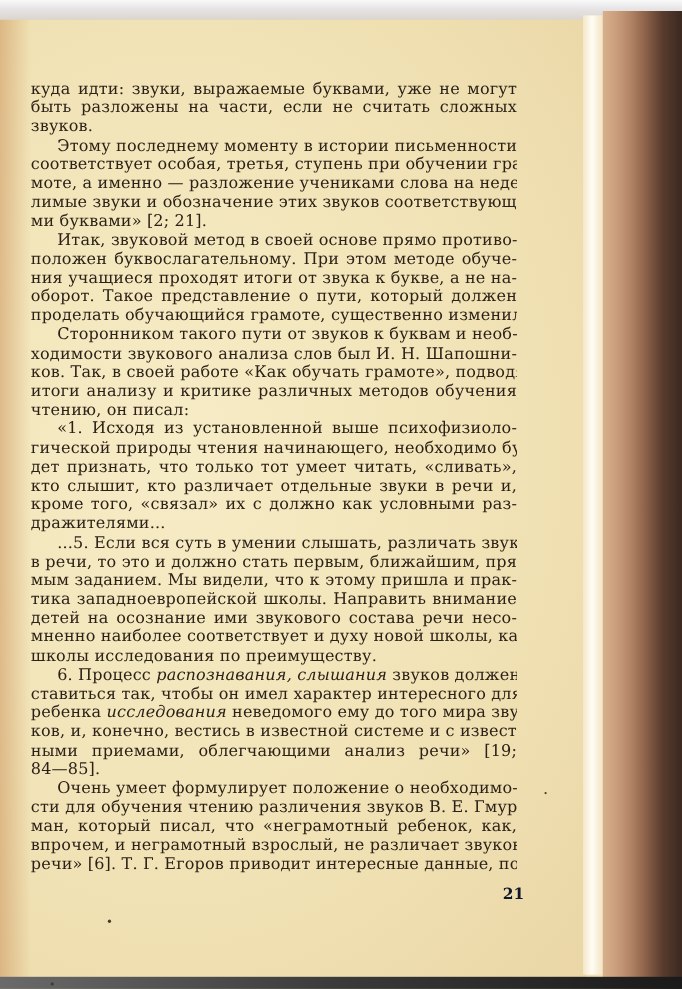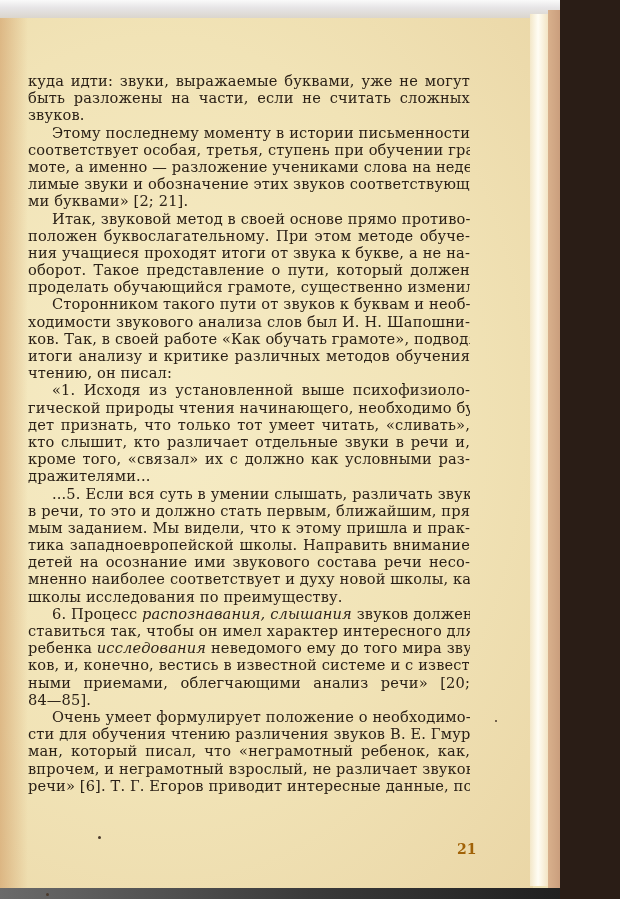--- a/index.html
+++ b/index.html
@@ -5,21 +5,21 @@
     html, body {
       margin: 0;
       padding: 0;
       width: 620px;
       height: 899px;
       overflow: hidden;
       background: #2a1d16;
     }
     .scan {
       position: relative;
-      width: 560px;
+      width: 620px;
       height: 899px;
       overflow: hidden;
       background: #efe1b4;
     }
     .top-band {
       position: absolute;
       left: 0; top: 0;
       width: 620px; height: 20px;
       background: linear-gradient(to bottom, #fafafa 0%, #e6e4e6 40%, #d8d2c8 100%);
     }
@@ -85,22 +85,21 @@
       font-style: italic;
       margin-top: 24px;
     }
     .page-number {
       position: absolute;
       left: 457px;
       top: 805px;
       font-family: "DejaVu Serif", serif;
       font-weight: bold;
       font-size: 14px;
-      color: #a16207;
-      margin-top: 36px;
+      color: #0f172a;
     }
     .speck {
       position: absolute;
       width: 3px; height: 3px;
       border-radius: 50%;
       background: #4a3a2c;
     }
   </style>
 </head>
 <body>
@@ -141,21 +140,21 @@
       <span class="line">в речи, то это и должно стать первым, ближайшим, пря-</span>
       <span class="line">мым заданием. Мы видели, что к этому пришла и прак-</span>
       <span class="line">тика западноевропейской школы. Направить внимание</span>
       <span class="line">детей на осознание ими звукового состава речи несо-</span>
       <span class="line">мненно наиболее соответствует и духу новой школы, как</span>
       <span class="line last">школы исследования по преимуществу.</span>
       <span class="line indent"><span>6. Процесс </span><em>распознавания, слышания</em><span> звуков должен</span></span>
       <span class="line">ставиться так, чтобы он имел характер интересного для</span>
       <span class="line"><span>ребенка </span><em>исследования</em><span> неведомого ему до того мира зву-</span></span>
       <span class="line">ков, и, конечно, вестись в известной системе и с извест-</span>
-      <span class="line">ными приемами, облегчающими анализ речи» [20;</span>
+      <span class="line">ными приемами, облегчающими анализ речи» [19;</span>
       <span class="line last">84—85].</span>
       <span class="line indent">Очень умеет формулирует положение о необходимо-</span>
       <span class="line">сти для обучения чтению различения звуков В. Е. Гмур-</span>
       <span class="line">ман, который писал, что «неграмотный ребенок, как,</span>
       <span class="line">впрочем, и неграмотный взрослый, не различает звуков</span>
       <span class="line">речи» [6]. Т. Г. Егоров приводит интересные данные, по-</span>
     </div>
 
   <div class="page-number">21</div>
 

